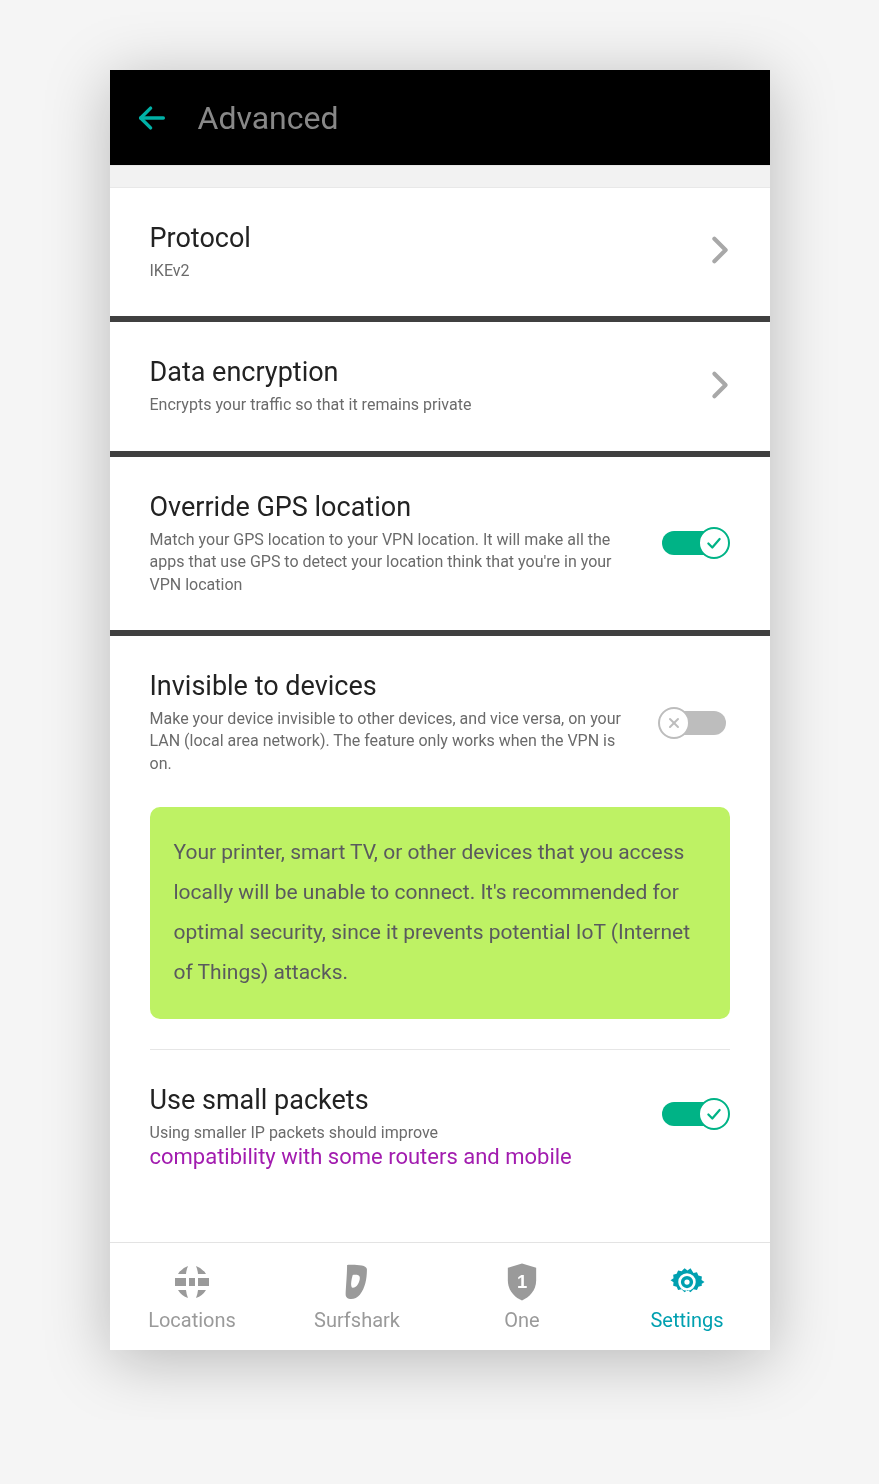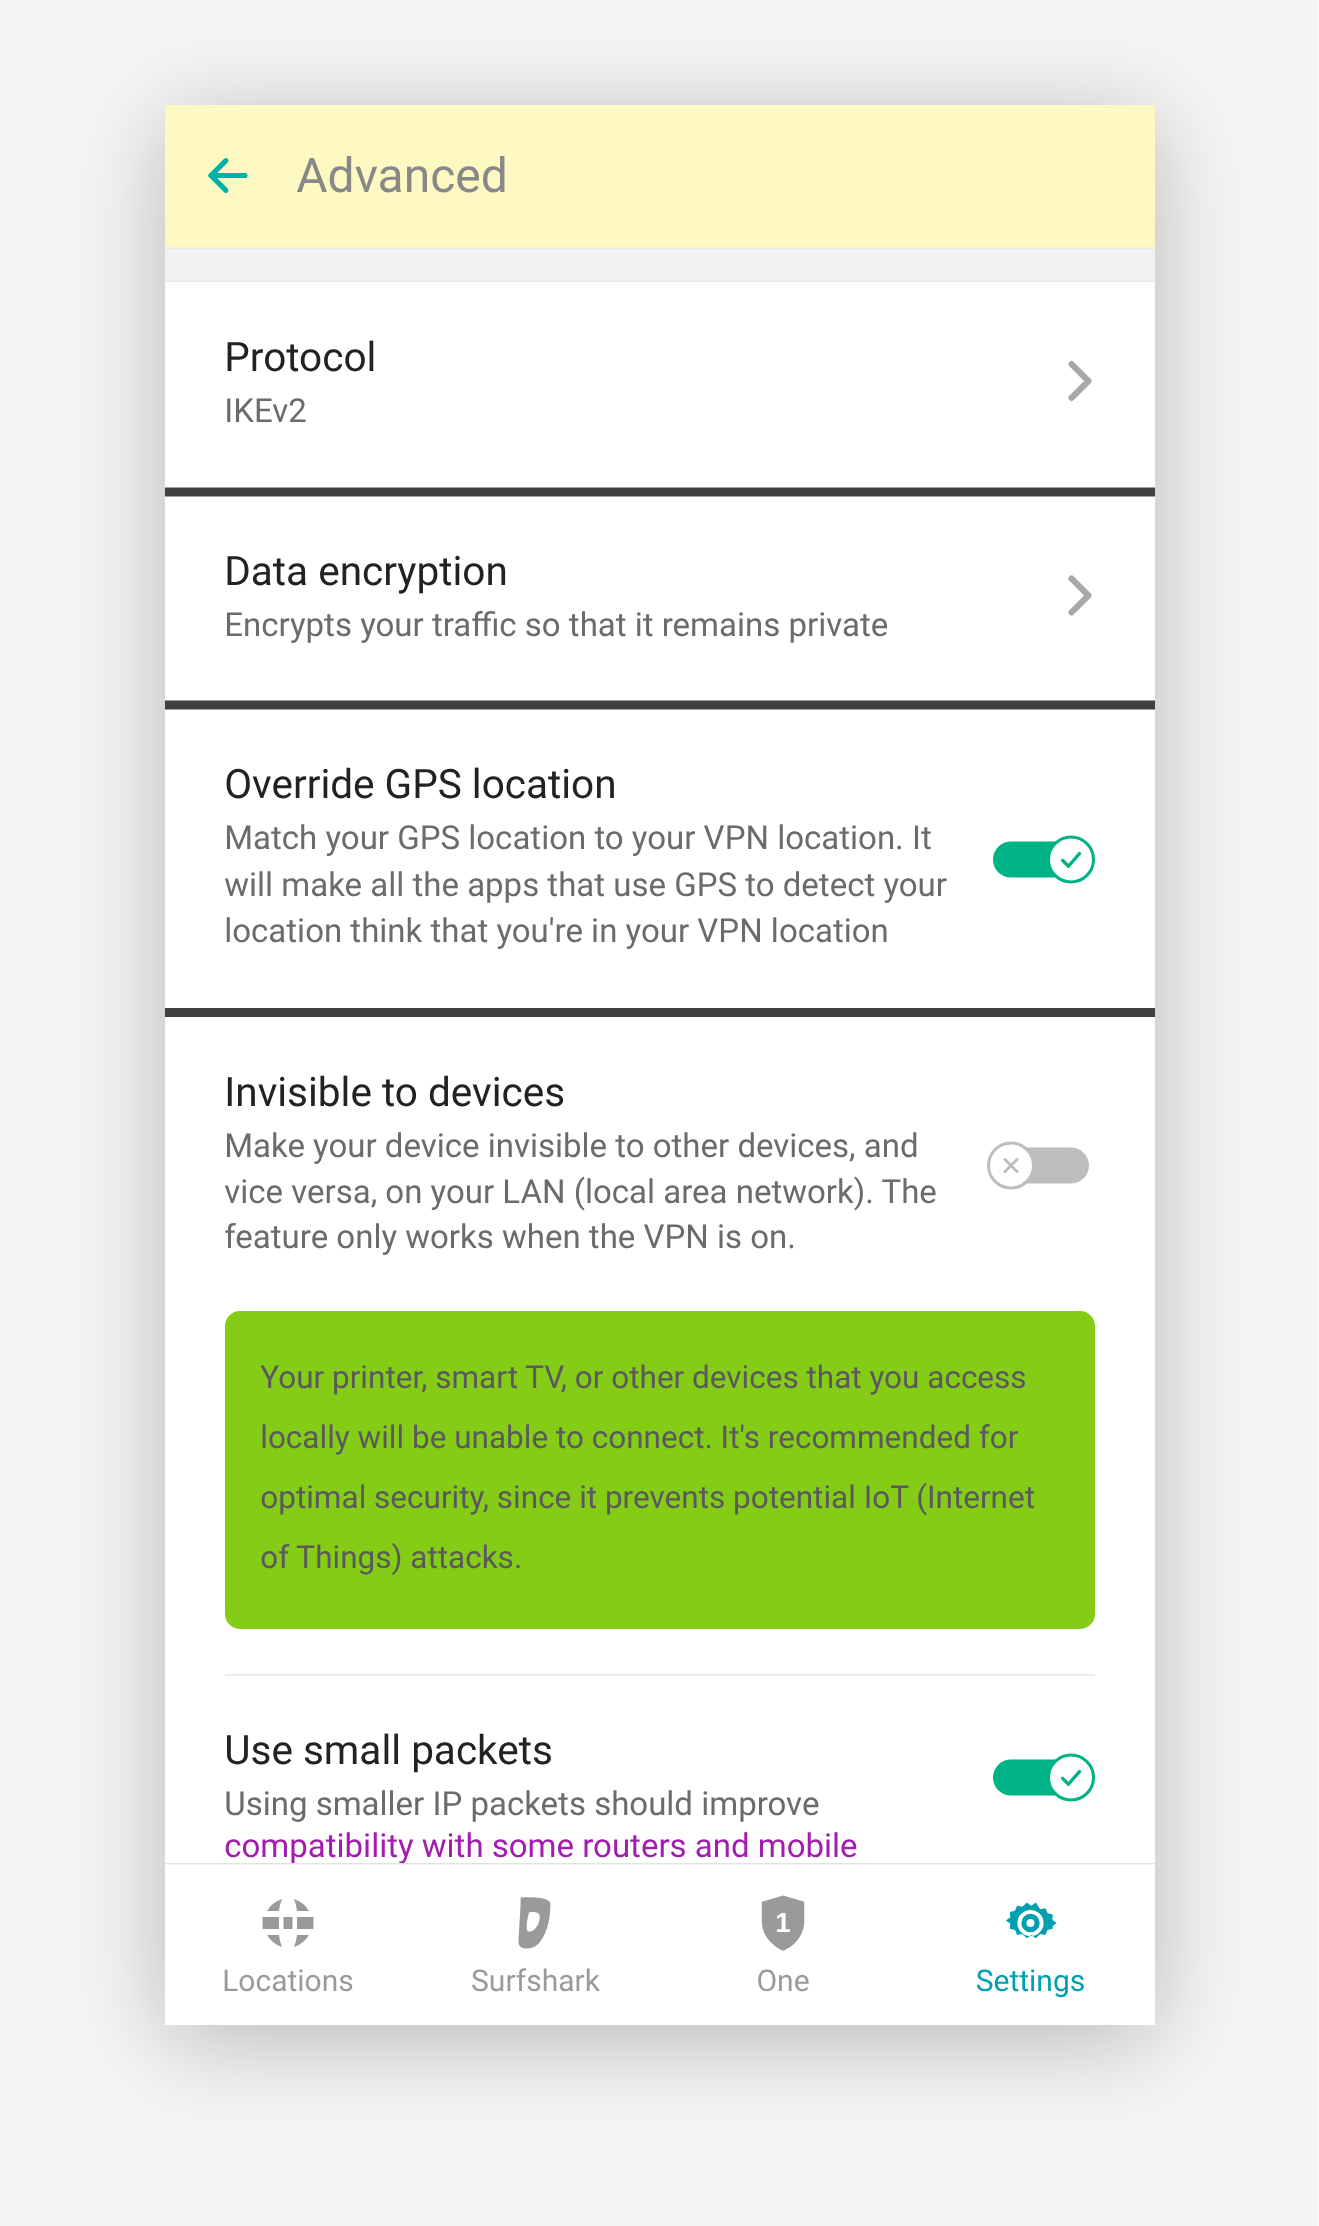--- a/index.html
+++ b/index.html
@@ -19,21 +19,21 @@
     flex-direction: column;
     overflow: hidden;
     position: relative;
   }
   .header {
     height: 96px;
     display: flex;
     align-items: center;
     padding: 0 24px;
     border-bottom: 1px solid #e8e8e8;
-    background: #fef9c3;
+    background: #000000;
   }
   .back-icon {
     color: #00b1a7;
     width: 36px;
     height: 36px;
     display: flex;
     align-items: center;
     justify-content: center;
   }
   .header-title {
@@ -62,21 +62,21 @@
   .row .text {
     flex: 1 1 auto;
   }
   .row .title {
     font-size: 27px;
     color: #222;
     font-weight: 400;
     margin-bottom: 6px;
   }
   .row .sub {
-    font-size: 22px;
+    font-size: 16px;
     color: #6b6b6b;
     line-height: 1.4;
   }
   .chevron {
     color: #a8a8a8;
     flex: 0 0 auto;
   }
   .toggle {
     flex: 0 0 auto;
     width: 72px;
@@ -100,21 +100,21 @@
     display: flex;
     align-items: center;
     justify-content: center;
   }
   .toggle.off .toggle-track { background: #bdbdbd; left: 12px; }
   .toggle.off .toggle-knob  { left: 0; border: 2px solid #bdbdbd; color: #bdbdbd; }
   .toggle.on  .toggle-track { background: #00b386; left: 4px; }
   .toggle.on  .toggle-knob  { right: 0; border: 2px solid #00b386; color: #00b386; }
   .info-box {
     margin: 20px 40px 0 40px;
-    background: #84cc16;
+    background: #bef264;
     border-radius: 10px;
     padding: 26px 24px;
     font-size: 21px;
     color: #5a5a5e;
     line-height: 1.9;
   }
   .section-divider {
     height: 1px;
     background: #e6e6e6;
     margin: 30px 40px 0 40px;

